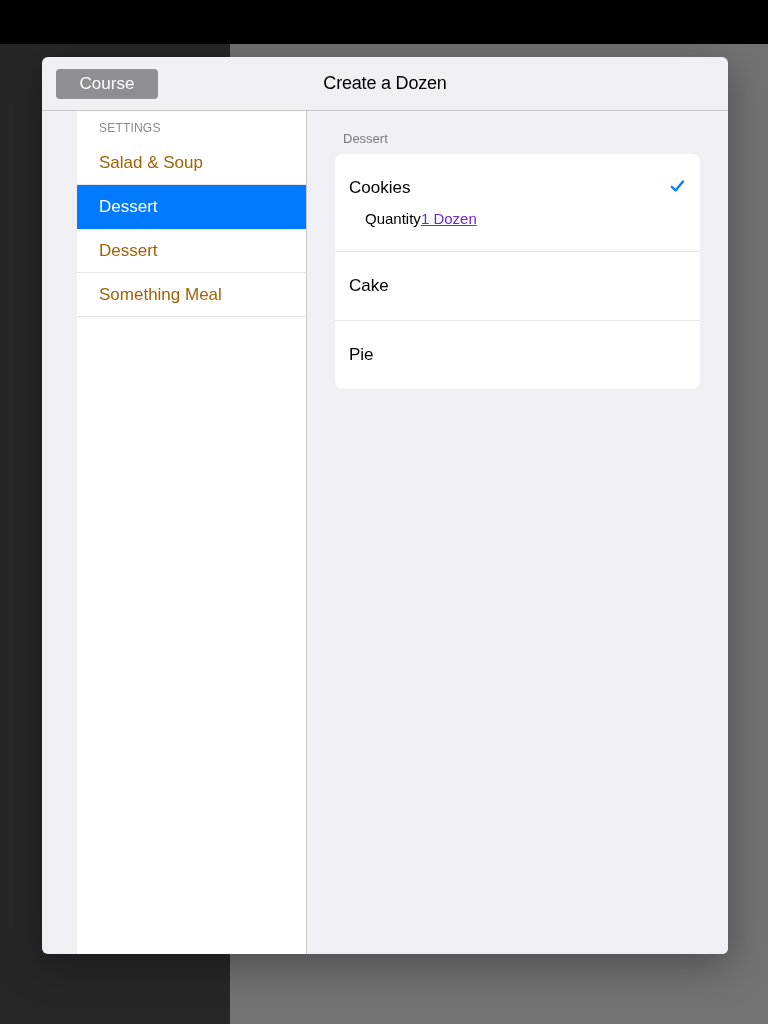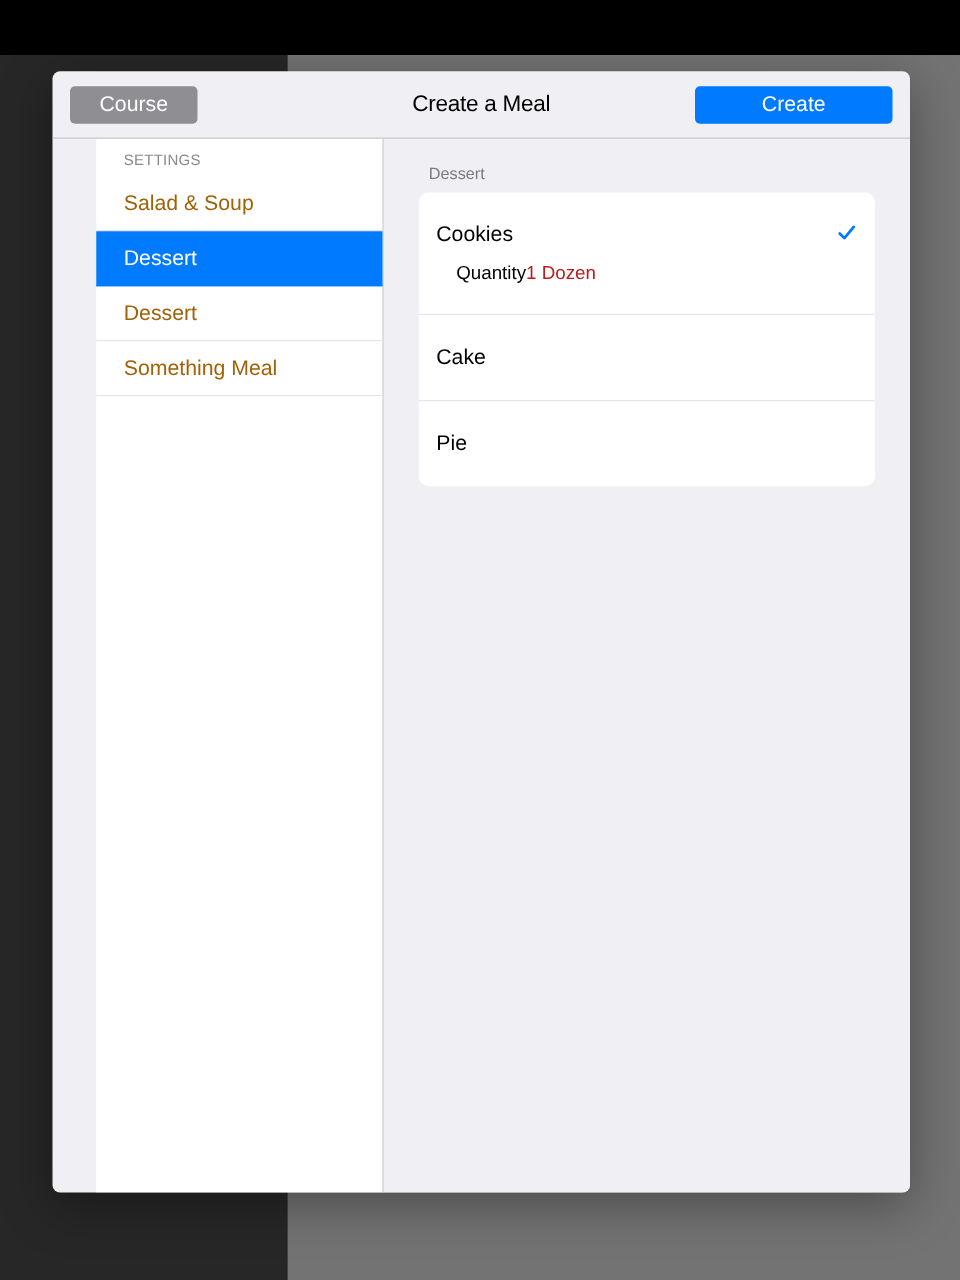--- a/index.html
+++ b/index.html
@@ -19,35 +19,34 @@
     .side-item { height: 44px; display: flex; align-items: center; padding: 0 22px; font-size: 17px; color: #a16207; border-bottom: 1px solid #e6e6e8; cursor: pointer; }
     .side-item.selected { background: #007aff; color: #fff; border-bottom-color: #007aff; }
     .main { flex: 1; background: #efeff4; padding: 0 28px; }
     .group-label { font-size: 13px; color: #7a7a7e; padding: 20px 8px 8px; }
     .list { background: #fff; border-radius: 8px; overflow: hidden; }
     .row { padding: 12px 14px; border-bottom: 1px solid #e6e6e8; cursor: pointer; }
     .row:last-child { border-bottom: none; }
     .row-main { height: 44px; display: flex; align-items: center; justify-content: space-between; font-size: 17px; color: #000; }
     .row-sub { display: flex; align-items: center; justify-content: flex-start; padding: 0 0 12px 16px; font-size: 15px; }
     .row-sub .k { color: #000; }
-    .row-sub .v { color: #b91c1c; }
+    .row-sub .v { color: #6d28d9; text-decoration: underline; }
     .check { width: 18px; height: 18px; color: #007aff; }
   </style>
 </head>
 <body>
 
 <div class="stage">
   <div class="bg-dark"></div>
   <div class="bg-gray"></div>
 
   <div class="modal">
     <div class="header">
       <button class="btn btn-cancel">Course</button>
-      <div class="title">Create a Meal</div>
-      <button class="btn btn-create">Create</button>
+      <div class="title">Create a Dozen</div>
     </div>
 
     <div class="body">
       <div class="sidebar">
         <div class="section-label">SETTINGS</div>
         <div class="side-item">Salad &amp; Soup</div>
         <div class="side-item selected">Dessert</div>
         <div class="side-item">Dessert</div>
         <div class="side-item">Something Meal</div>
       </div>

